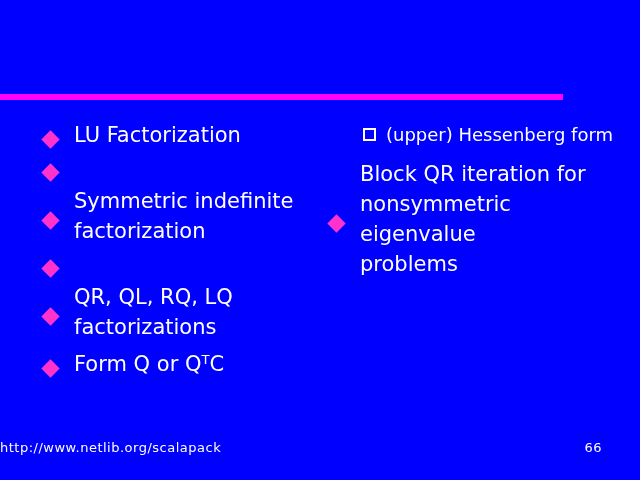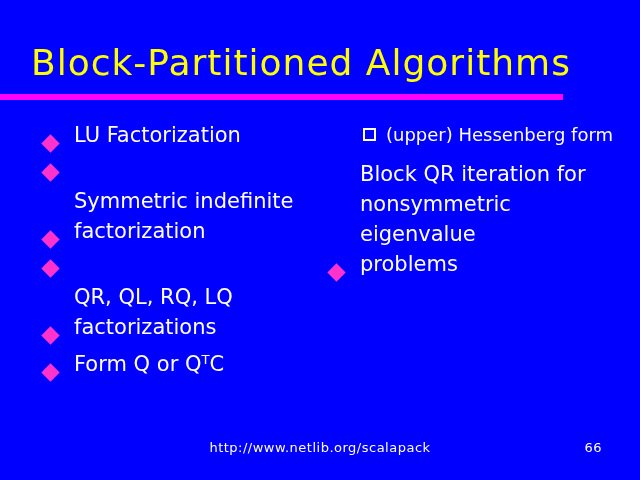--- a/index.html
+++ b/index.html
@@ -34,21 +34,21 @@
   .col {
     position: absolute;
     top: 120px;
     display: flex;
     flex-direction: column;
   }
   .col-left  { left: 44px;  width: 276px; }
   .col-right { left: 330px; width: 300px; }
   .item {
     display: flex;
-    align-items: flex-end;
+    align-items: center;
     margin-bottom: 7px;
     font-size: 21px;
     line-height: 30px;
   }
   .diamond {
     flex: 0 0 13px;
     width: 13px;
     height: 13px;
     margin-top: 9px;
     background: #FF33CC;
@@ -90,34 +90,32 @@
     top: 440px;
     height: 20px;
     font-size: 13px;
     letter-spacing: 0.5px;
     color: #FFFFFF;
   }
   .footer-url {
     position: absolute;
     left: 0;
     right: 0;
-    text-align: center;
   }
   .page-number {
     position: absolute;
     right: 38px;
     top: 0;
   }
 </style>
 </head>
 <body>
 
 <div class="slide">
 
-  <h1 class="title">Block-Partitioned Algorithms</h1>
   <div class="rule"></div>
 
   <div class="col col-left">
     <div class="item">
       <span class="diamond"></span>
       <span class="item-label">LU Factorization</span>
     </div>
     <div class="item">
       <span class="diamond"></span>
     </div>

